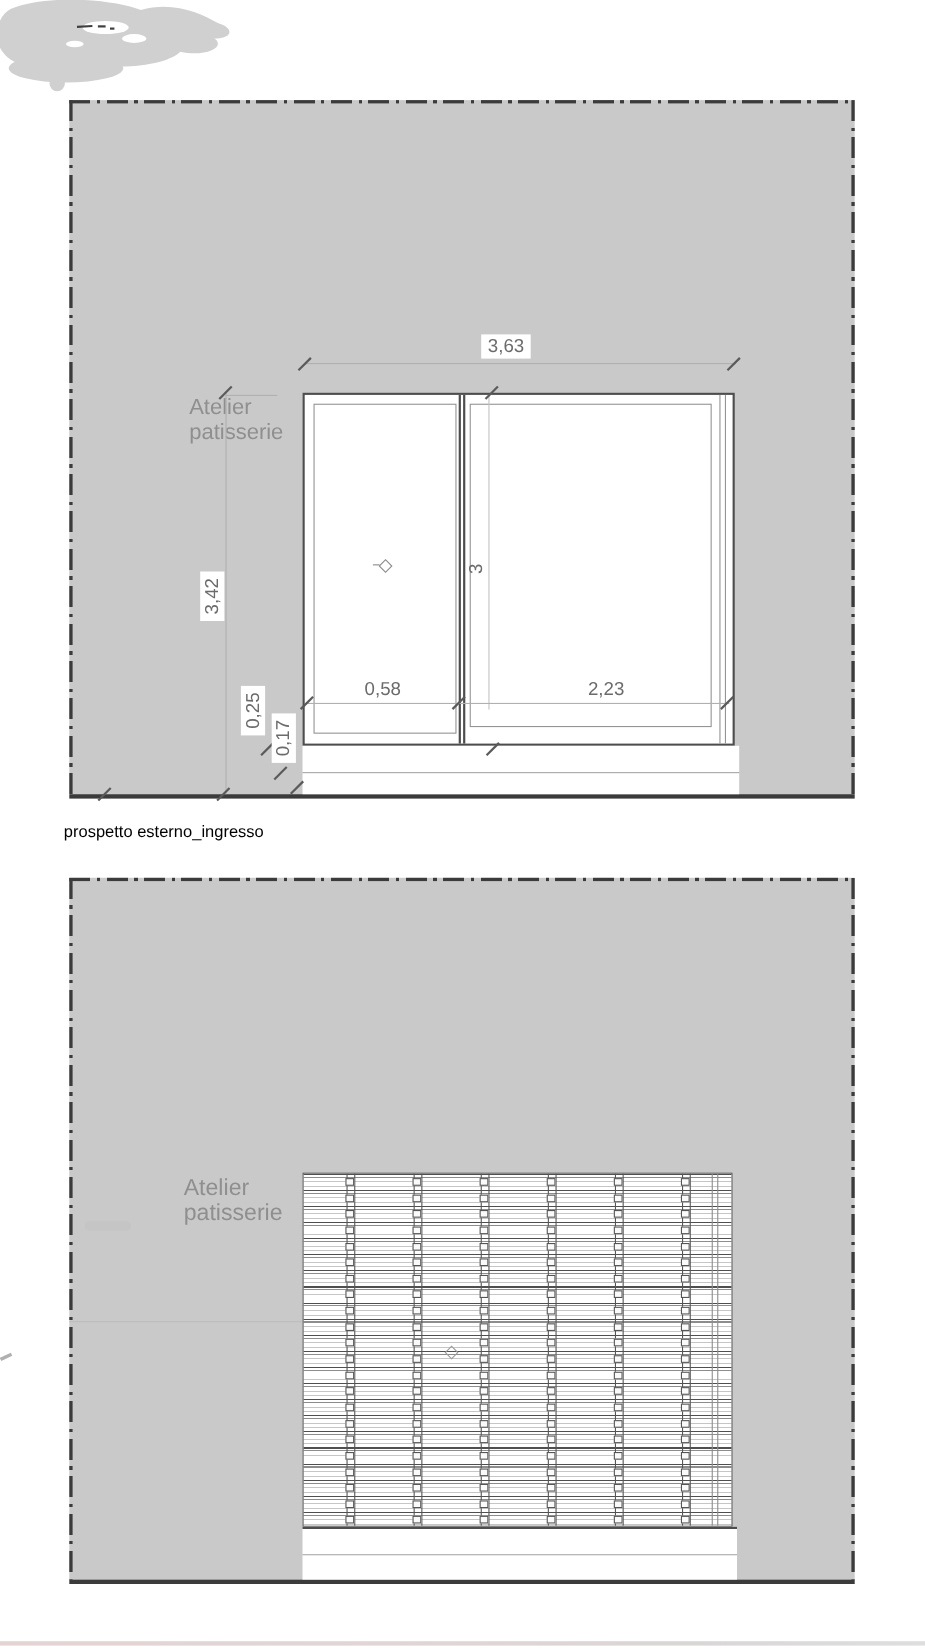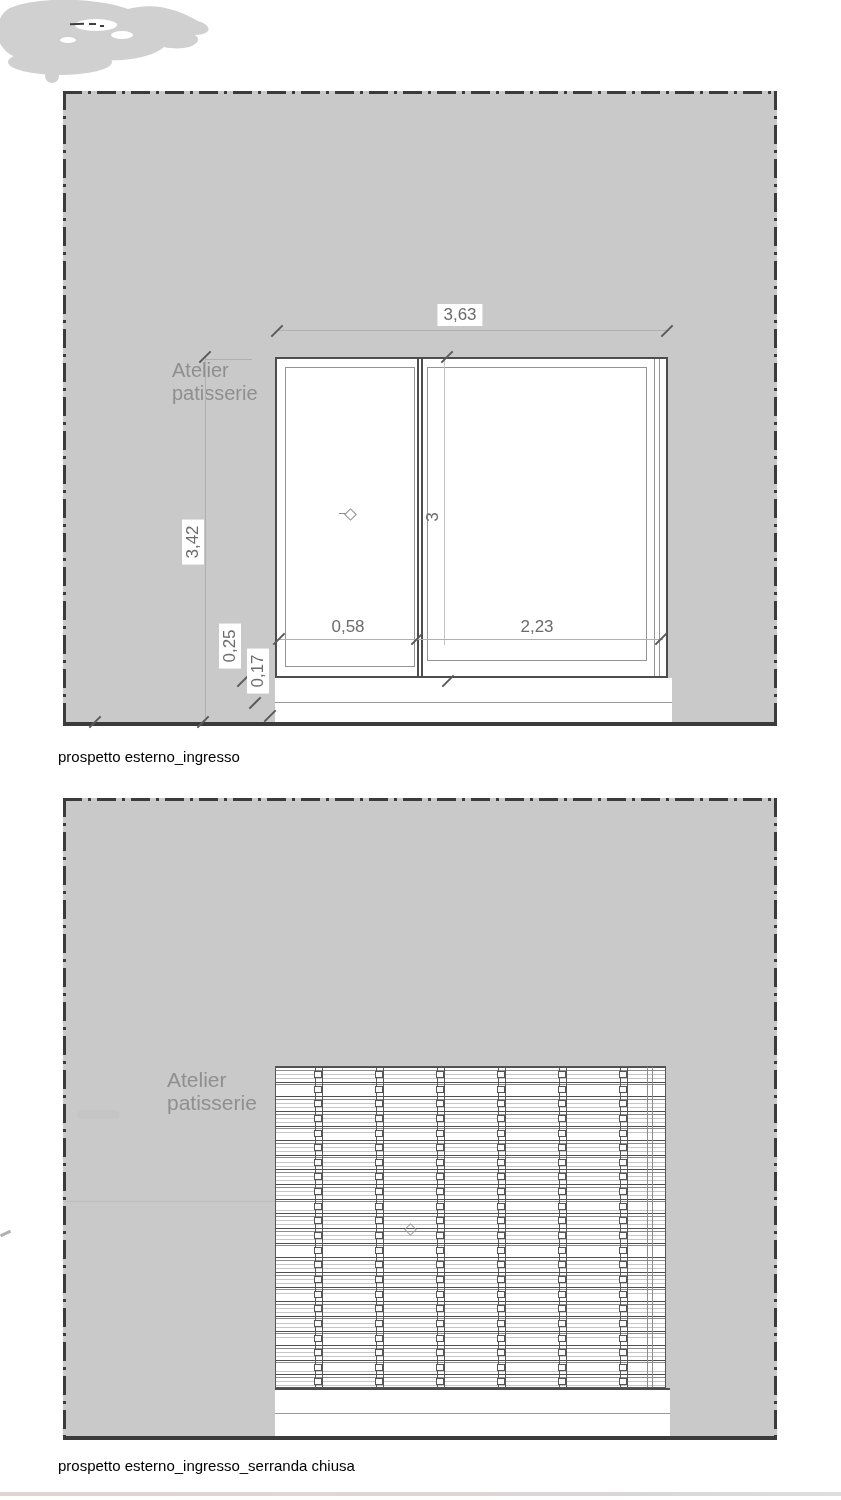--- a/index.html
+++ b/index.html
@@ -92,21 +92,21 @@
     <div class="dline" style="left:214px;top:239px;width:392px;height:1px;"></div>
     <div class="dline" style="left:216px;top:548px;width:384px;height:1px;"></div>
     <div class="dline" style="left:142px;top:266px;width:1px;height:365px;"></div>
     <div class="dline" style="left:142px;top:268px;width:47px;height:1px;"></div>
 
     <div class="dim boxed" style="left:397px;top:224px;">3,63</div>
     <div class="dim boxed rot" style="left:130px;top:451px;">3,42</div>
     <div class="dim boxed rot" style="left:167px;top:555px;">0,25</div>
     <div class="dim boxed rot" style="left:195px;top:580px;">0,17</div>
     <div class="dim" style="left:285px;top:536px;">0,58</div>
-    <div class="dim" style="left:474px;top:536px;">2,23</div>
+    <div class="dim" style="left:488px;top:536px;">2,23</div>
     <div class="dim rot" style="left:370px;top:426px;">3</div>
   <div class="tick" style="left: 214px; top: 240px;"></div>
       <div class="tick" style="left: 604px; top: 240px;"></div>
       <div class="tick" style="left: 384px; top: 266px;"></div>
       <div class="tick" style="left: 142px; top: 266px;"></div>
       <div class="tick" style="left: 216px; top: 548px;"></div>
       <div class="tick" style="left: 354px; top: 548px;"></div>
       <div class="tick" style="left: 598px; top: 548px;"></div>
       <div class="tick" style="left: 385px; top: 590px;"></div>
       <div class="tick" style="left: 180px; top: 590px;"></div>
@@ -273,18 +273,17 @@
         <div class="conn" style="left: 343px; top: 267.52px;"></div>
         <div class="conn" style="left: 343px; top: 282.16px;"></div>
         <div class="conn" style="left: 343px; top: 296.8px;"></div>
         <div class="conn" style="left: 343px; top: 311.44px;"></div>
       </div>
 
     <div class="band" style="left:212px;top:590px;width:395px;height:26px;border-top:2px solid #4d4d4d;border-bottom:1px solid #9a9a9a;box-sizing:border-box;"></div>
     <div class="band" style="left:212px;top:616px;width:395px;height:22px;"></div>
   </div>
 
-  <div class="caption" style="left:58px;top:1457px;">prospetto esterno_ingresso_serranda chiusa</div>
 
   <div class="stray" style="left:0;top:1232px;"></div>
   <div class="pinkstrip"></div>
 
 </div>
 
 </body></html>

